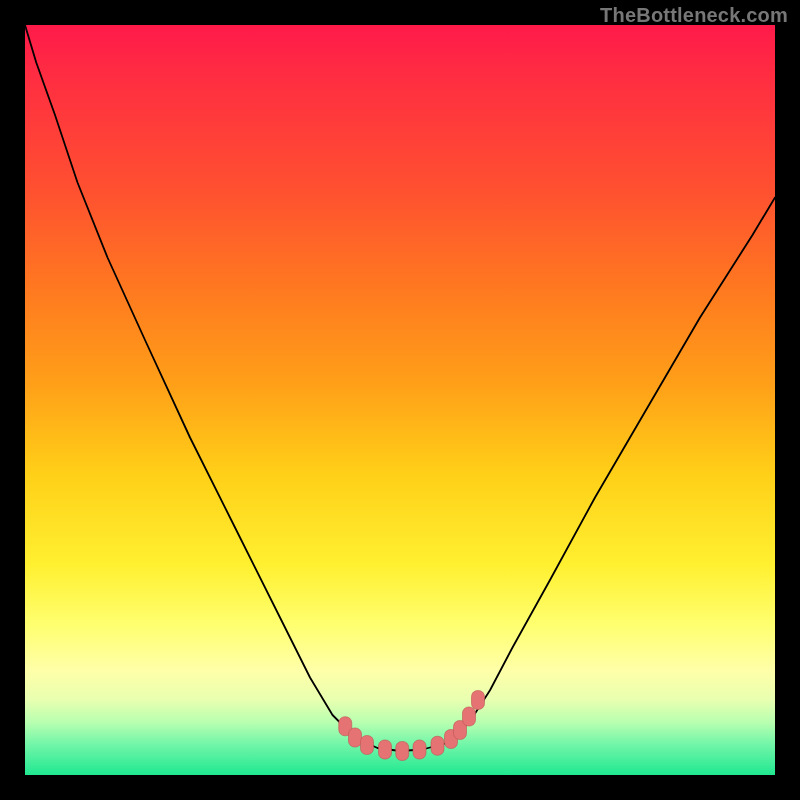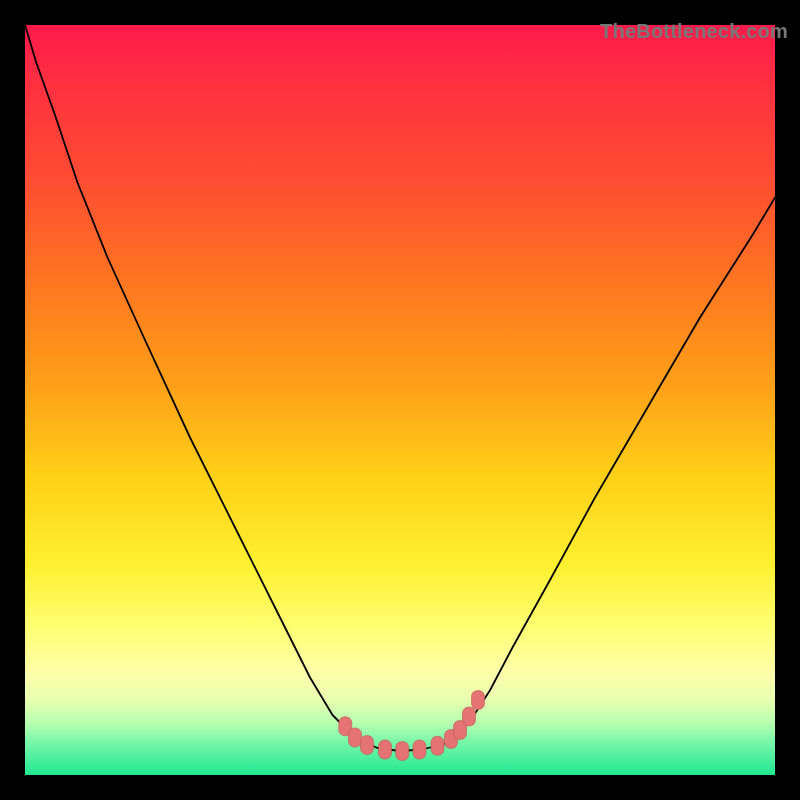--- a/index.html
+++ b/index.html
@@ -45,21 +45,21 @@
     );
   }
   svg.curve {
     position: absolute;
     inset: 0;
     width: 100%;
     height: 100%;
   }
   .watermark {
     position: absolute;
-    top: 20px;
+    top: 4px;
     right: 12px;
     color: #777777;
     font-size: 20px;
     font-weight: 600;
     letter-spacing: 0.2px;
     user-select: none;
   }
 </style>
 </head>
 <body>

